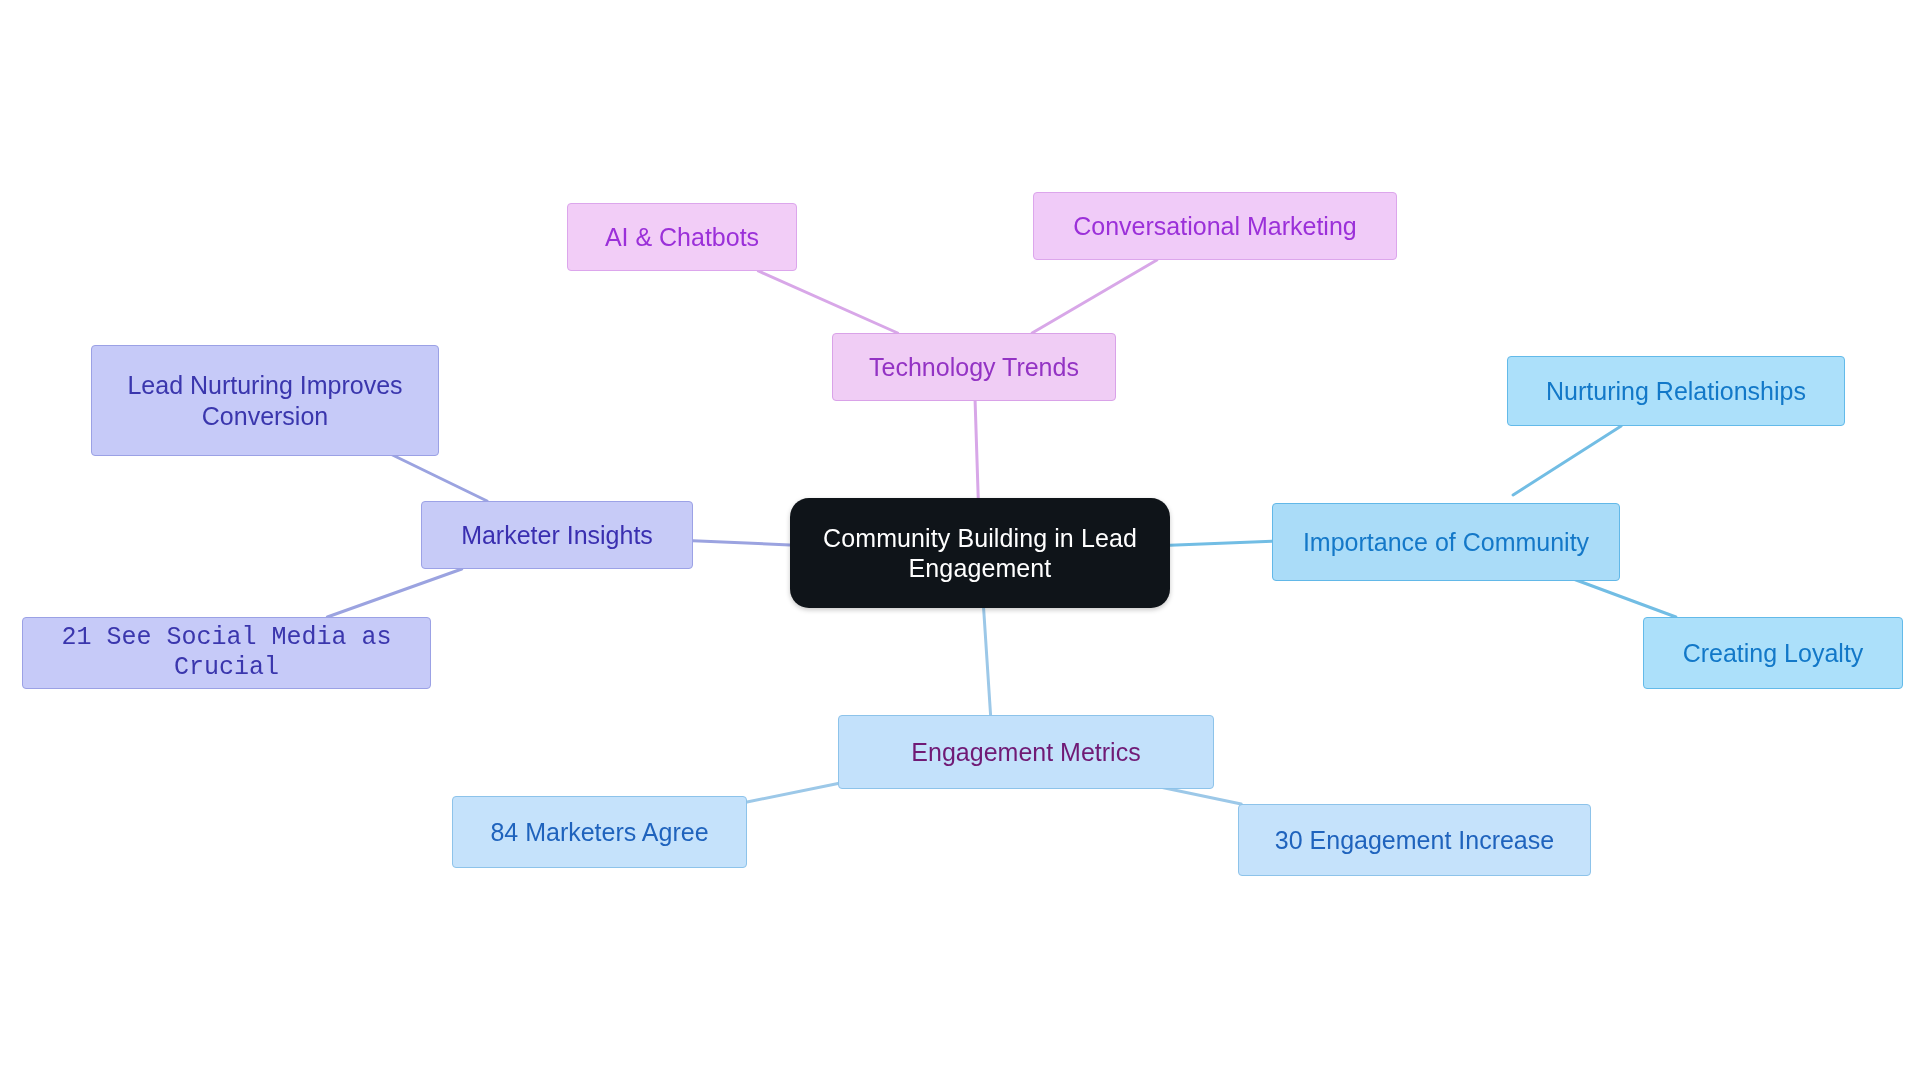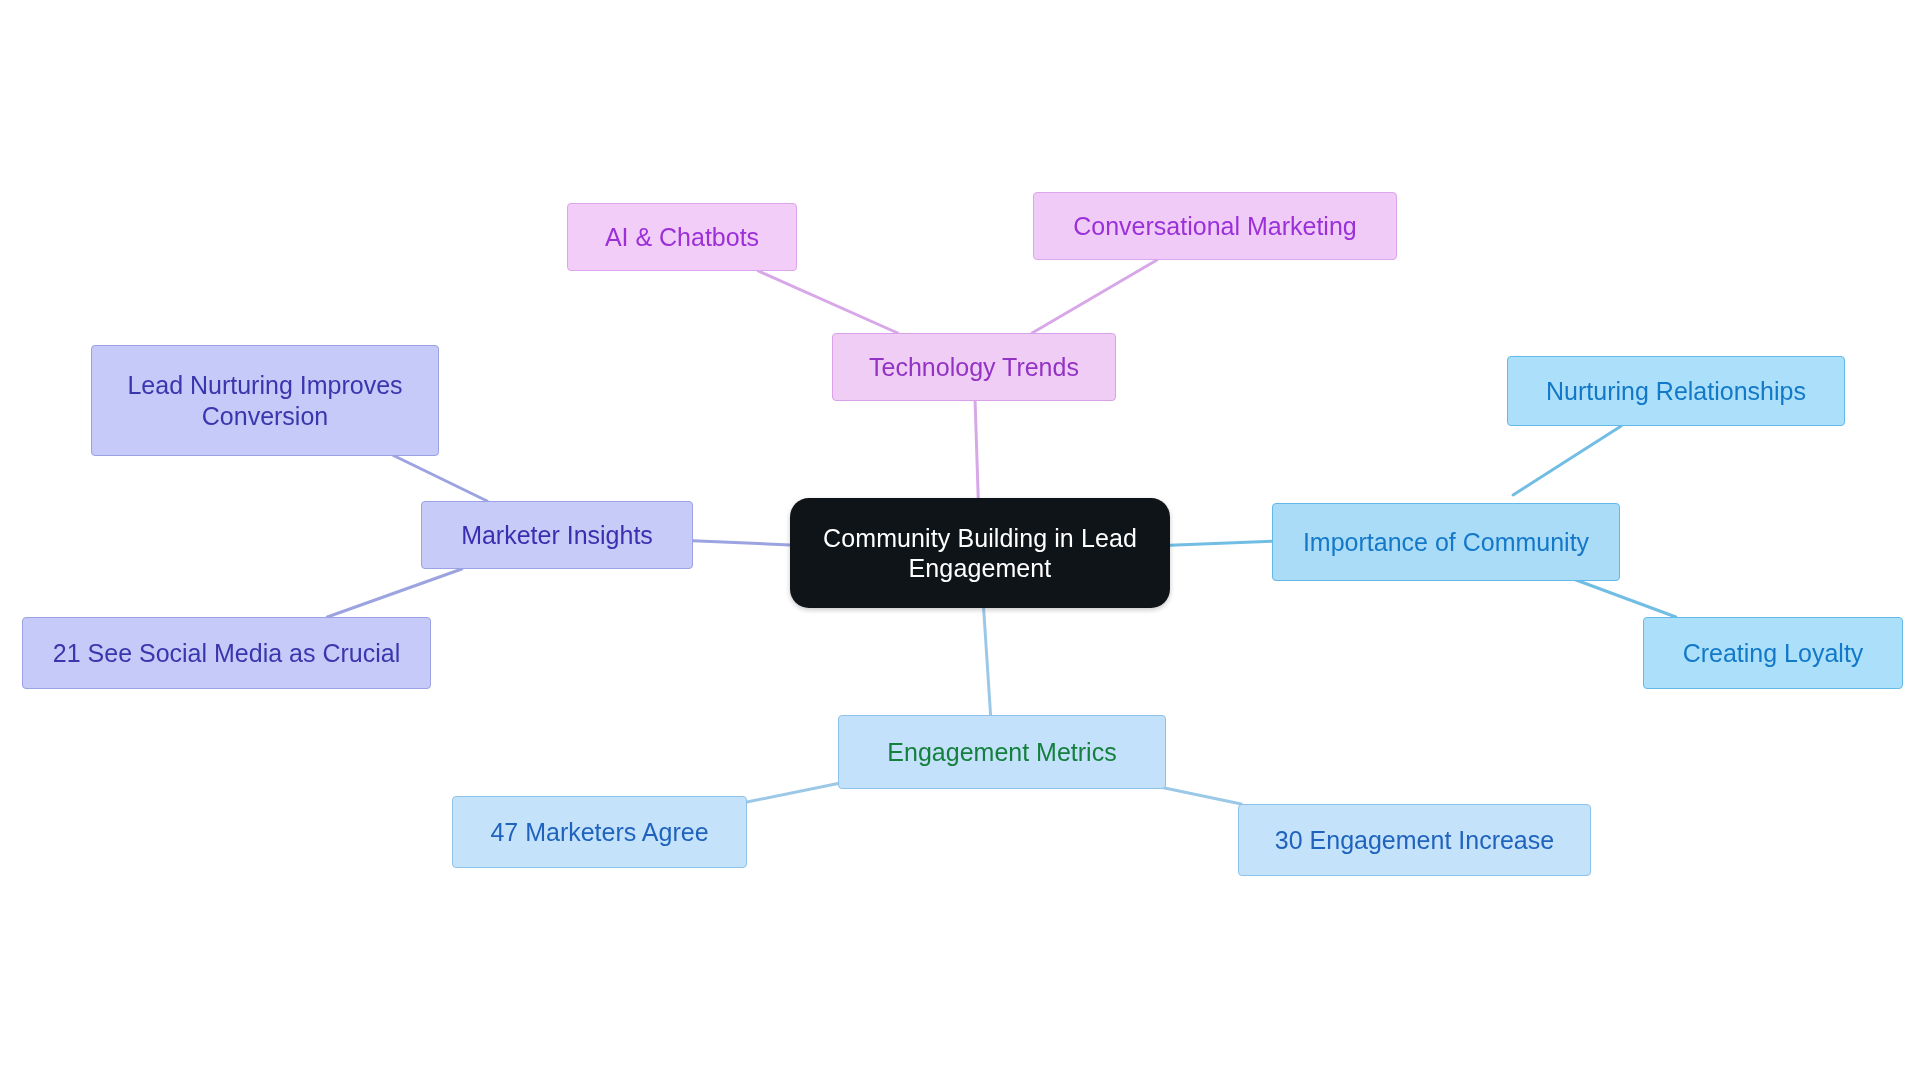--- a/index.html
+++ b/index.html
@@ -76,21 +76,21 @@
     </svg>
   <div id="node-layer">
       <div class="node root" style="left: 790px; top: 498px; width: 380px; height: 110px; background: rgb(15, 20, 25); color: rgb(255, 255, 255); border-color: rgb(15, 20, 25);"><span>Community Building in Lead
 Engagement</span></div>
       <div class="node branch" style="left: 832px; top: 333px; width: 284px; height: 68px; background: rgb(240, 205, 245); color: rgb(147, 51, 196); border-color: rgb(217, 162, 232);"><span>Technology Trends</span></div>
       <div class="node leaf" style="left: 567px; top: 203px; width: 230px; height: 68px; background: rgb(242, 205, 247); color: rgb(155, 48, 217); border-color: rgb(220, 166, 236);"><span>AI &amp; Chatbots</span></div>
       <div class="node leaf" style="left: 1033px; top: 192px; width: 364px; height: 68px; background: rgb(240, 203, 248); color: rgb(155, 48, 217); border-color: rgb(220, 166, 236);"><span>Conversational Marketing</span></div>
       <div class="node branch" style="left: 421px; top: 501px; width: 272px; height: 68px; background: rgb(199, 203, 247); color: rgb(58, 47, 176); border-color: rgb(156, 162, 230);"><span>Marketer Insights</span></div>
       <div class="node leaf" style="left: 91px; top: 345px; width: 348px; height: 111px; background: rgb(198, 202, 248); color: rgb(58, 54, 173); border-color: rgb(155, 161, 229);"><span>Lead Nurturing Improves
 Conversion</span></div>
-      <div class="node leaf" style="left: 22px; top: 617px; width: 409px; height: 72px; background: rgb(198, 202, 248); color: rgb(58, 54, 173); border-color: rgb(155, 161, 229);"><span>21 See Social Media as Crucial</span></div>
+      <div class="node leaf" style="left: 22px; top: 617px; width: 409px; height: 72px; background: rgb(198, 202, 248); color: rgb(58, 54, 173); border-color: rgb(155, 161, 229); font-family: Liberation Mono, monospace;"><span>21 See Social Media as Crucial</span></div>
       <div class="node branch" style="left: 1272px; top: 495px; width: 348px; height: 78px; background: rgb(170, 220, 248); color: rgb(20, 120, 200); border-color: rgb(98, 184, 232); margin-top: 8px;"><span>Importance of Community</span></div>
       <div class="node leaf" style="left: 1507px; top: 356px; width: 338px; height: 70px; background: rgb(172, 224, 250); color: rgb(18, 120, 200); border-color: rgb(99, 186, 233);"><span>Nurturing Relationships</span></div>
       <div class="node leaf" style="left: 1643px; top: 617px; width: 260px; height: 72px; background: rgb(172, 224, 250); color: rgb(18, 120, 200); border-color: rgb(99, 186, 233);"><span>Creating Loyalty</span></div>
-      <div class="node branch" style="left: 838px; top: 715px; width: 328px; height: 74px; background: rgb(195, 225, 251); color: #15803d; border-color: rgb(141, 195, 234);"><span>Engagement Metrics</span></div>
-      <div class="node leaf" style="left: 452px; top: 796px; width: 295px; height: 72px; background: rgb(197, 226, 251); color: rgb(31, 99, 189); border-color: rgb(141, 195, 234);"><span>47 Marketers Agree</span></div>
+      <div class="node branch" style="left: 838px; top: 715px; width: 376px; height: 74px; background: rgb(195, 225, 251); color: #701a75; border-color: rgb(141, 195, 234);"><span>Engagement Metrics</span></div>
+      <div class="node leaf" style="left: 452px; top: 796px; width: 295px; height: 72px; background: rgb(197, 226, 251); color: rgb(31, 99, 189); border-color: rgb(141, 195, 234);"><span>84 Marketers Agree</span></div>
       <div class="node leaf" style="left: 1238px; top: 804px; width: 353px; height: 72px; background: rgb(197, 226, 251); color: rgb(31, 99, 189); border-color: rgb(141, 195, 234);"><span>30 Engagement Increase</span></div>
     </div>
 </div>
 
 </body></html>

